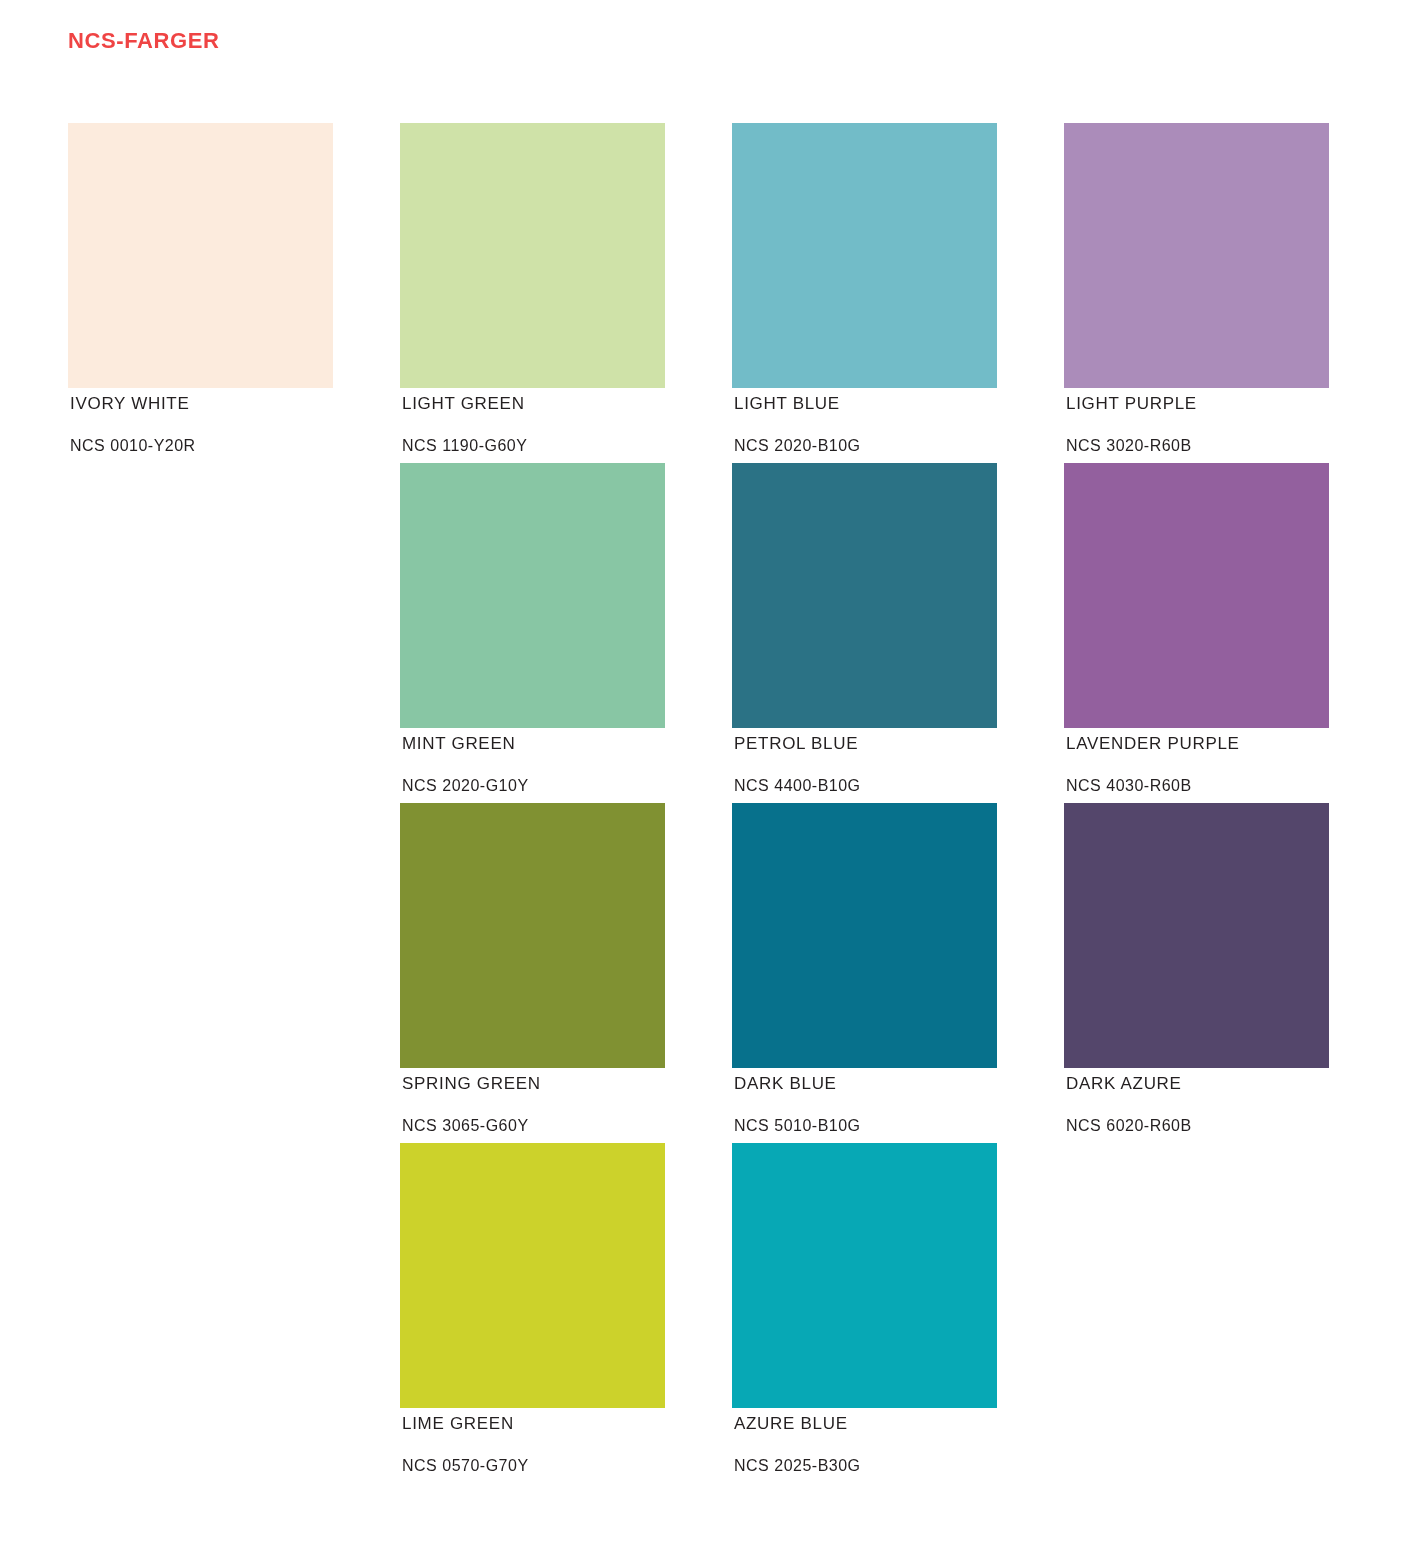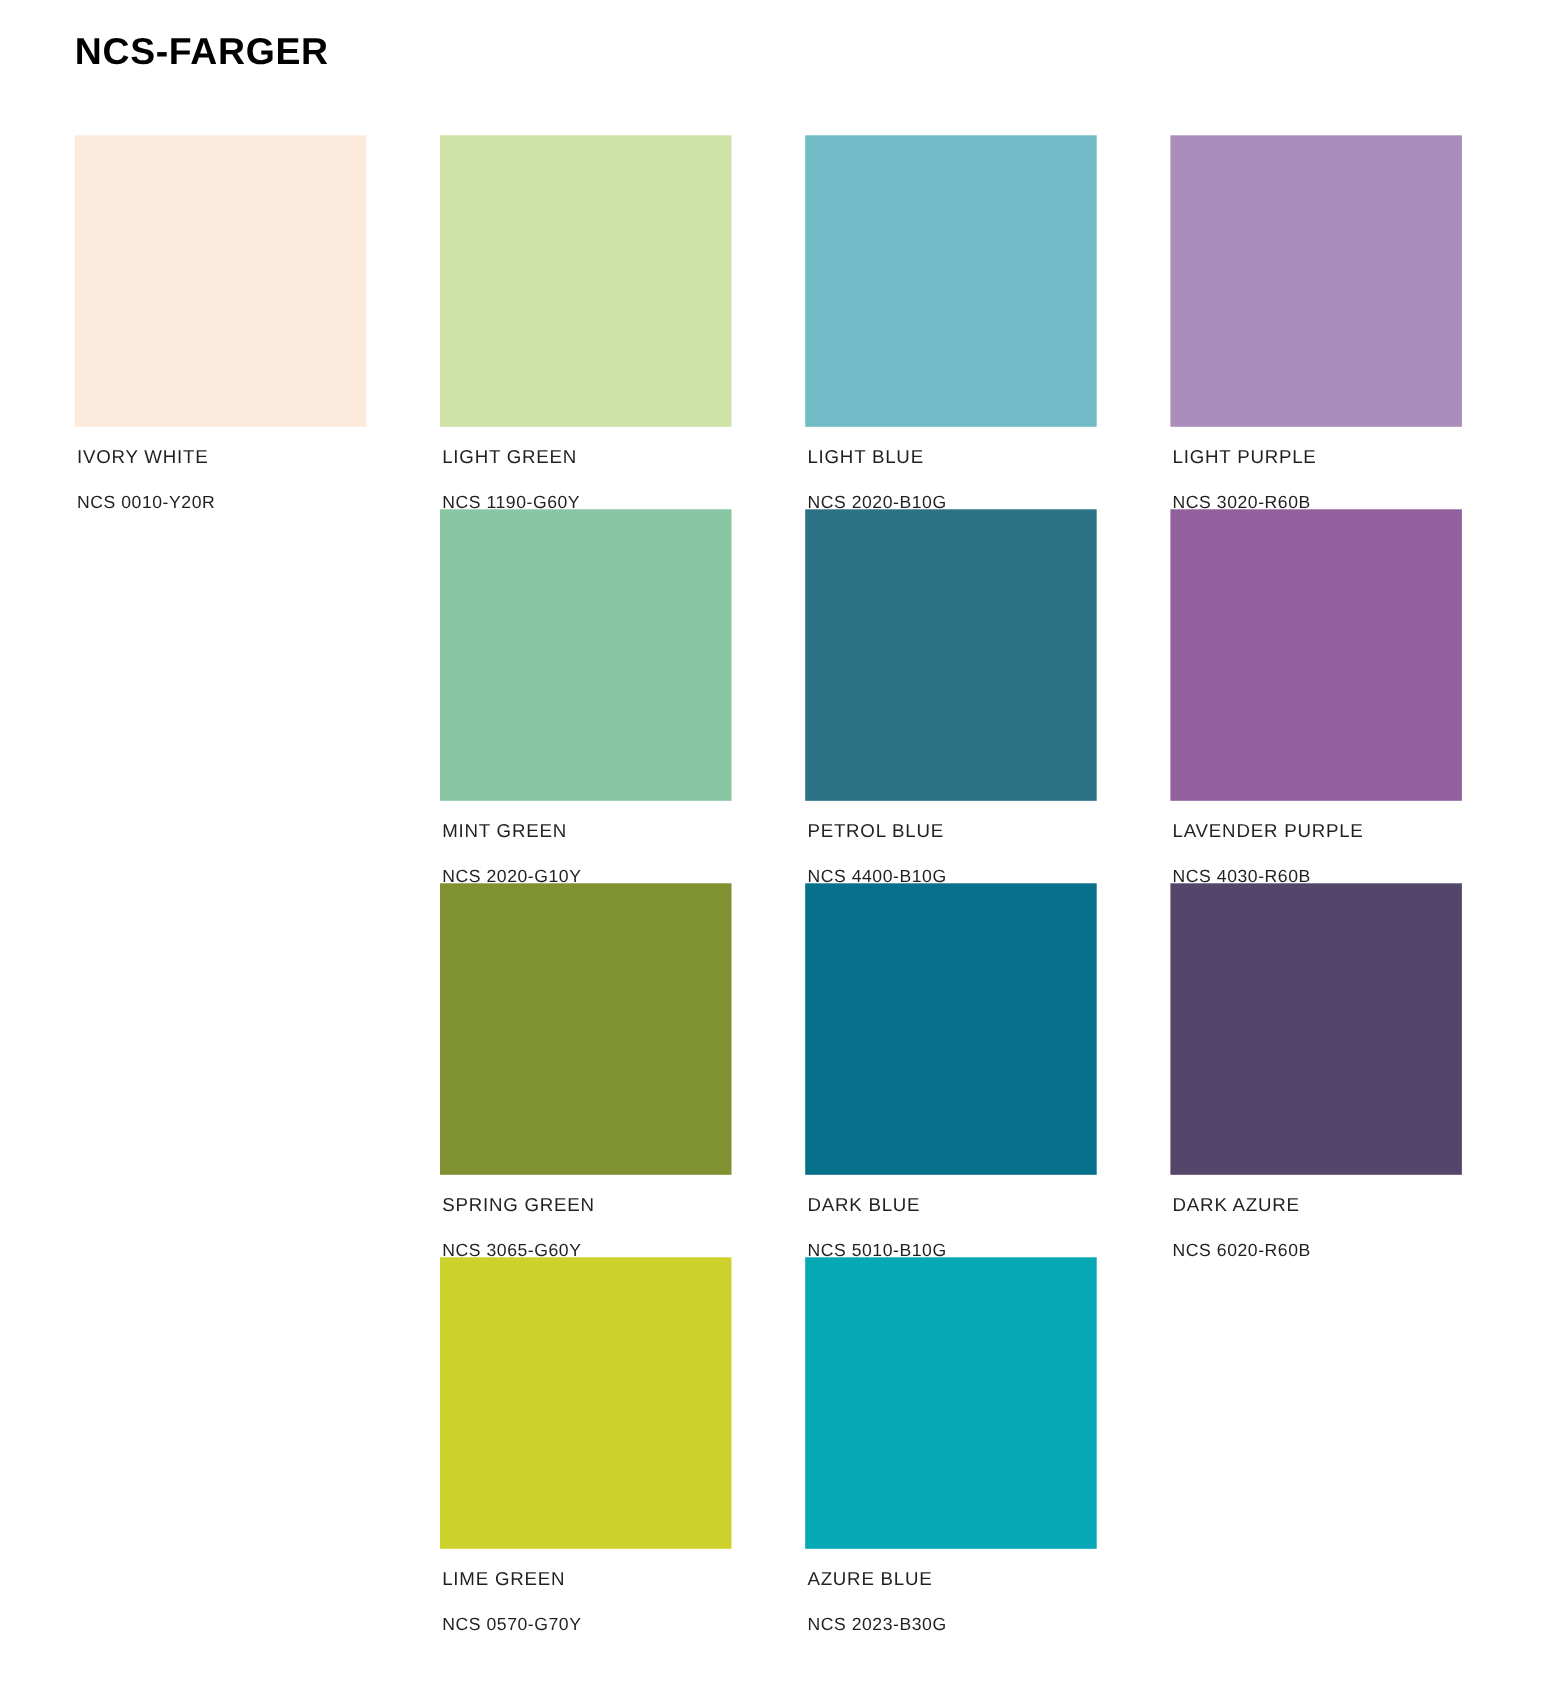--- a/index.html
+++ b/index.html
@@ -14,24 +14,24 @@
     font-family: "Liberation Sans", sans-serif;
     color: #231f20;
     position: relative;
     overflow: hidden;
   }
 
   #page-title {
     position: absolute;
     left: 68px;
     top: 28px;
-    font-size: 34px;
+    font-size: 22px;
     font-weight: bold;
     letter-spacing: 0.6px;
-    color: #000000;
+    color: #ef4444;
   }
 
   #palette-grid {
     position: absolute;
     left: 68px;
     top: 123px;
     width: 1264px;
     display: grid;
     grid-template-columns: repeat(4, 265px);
     column-gap: 67px;
@@ -44,21 +44,21 @@
     position: relative;
   }
 
   .swatch-chip {
     width: 265px;
     height: 265px;
     display: block;
   }
 
   .swatch-caption {
-    padding-top: 16px;
+    padding-top: 4px;
     padding-left: 2px;
     line-height: 1.36;
   }
 
   .swatch-name {
     font-size: 17px;
     letter-spacing: 0.7px;
     color: #231f20;
     white-space: nowrap;
   }
@@ -154,17 +154,17 @@
       <div class="swatch-chip" style="background-color: rgb(204, 210, 43);"></div>
       <div class="swatch-caption">
         <div class="swatch-name">LIME GREEN</div>
         <div class="swatch-code">NCS 0570-G70Y</div>
       </div>
     </div>
     <div class="swatch-cell">
       <div class="swatch-chip" style="background-color: rgb(7, 168, 181);"></div>
       <div class="swatch-caption">
         <div class="swatch-name">AZURE BLUE</div>
-        <div class="swatch-code">NCS 2023-B30G</div>
+        <div class="swatch-code">NCS 2025-B30G</div>
       </div>
     </div>
     <div class="swatch-cell empty"></div>
   </div>
 
 </body></html>

